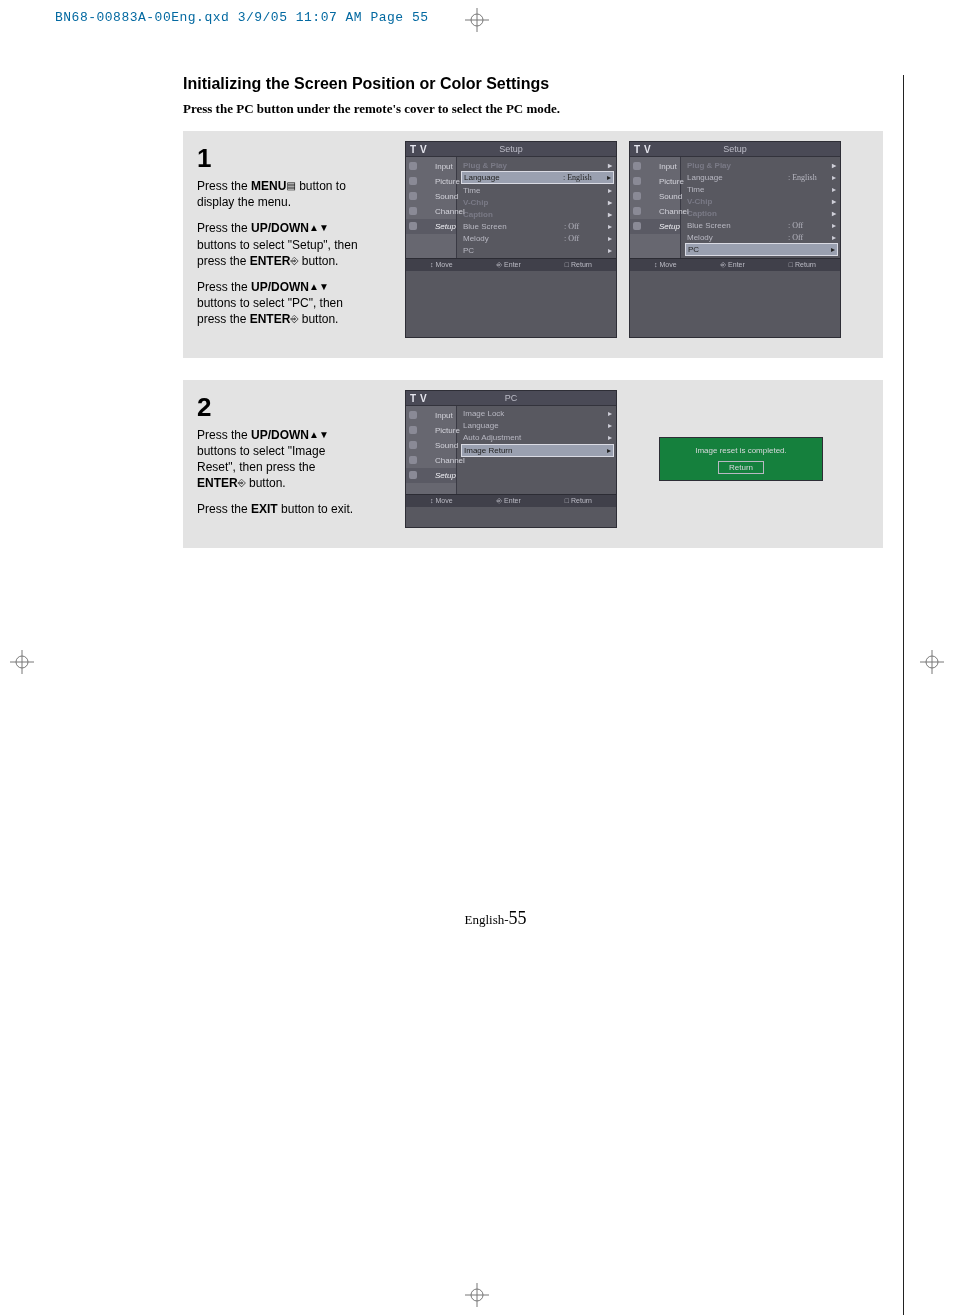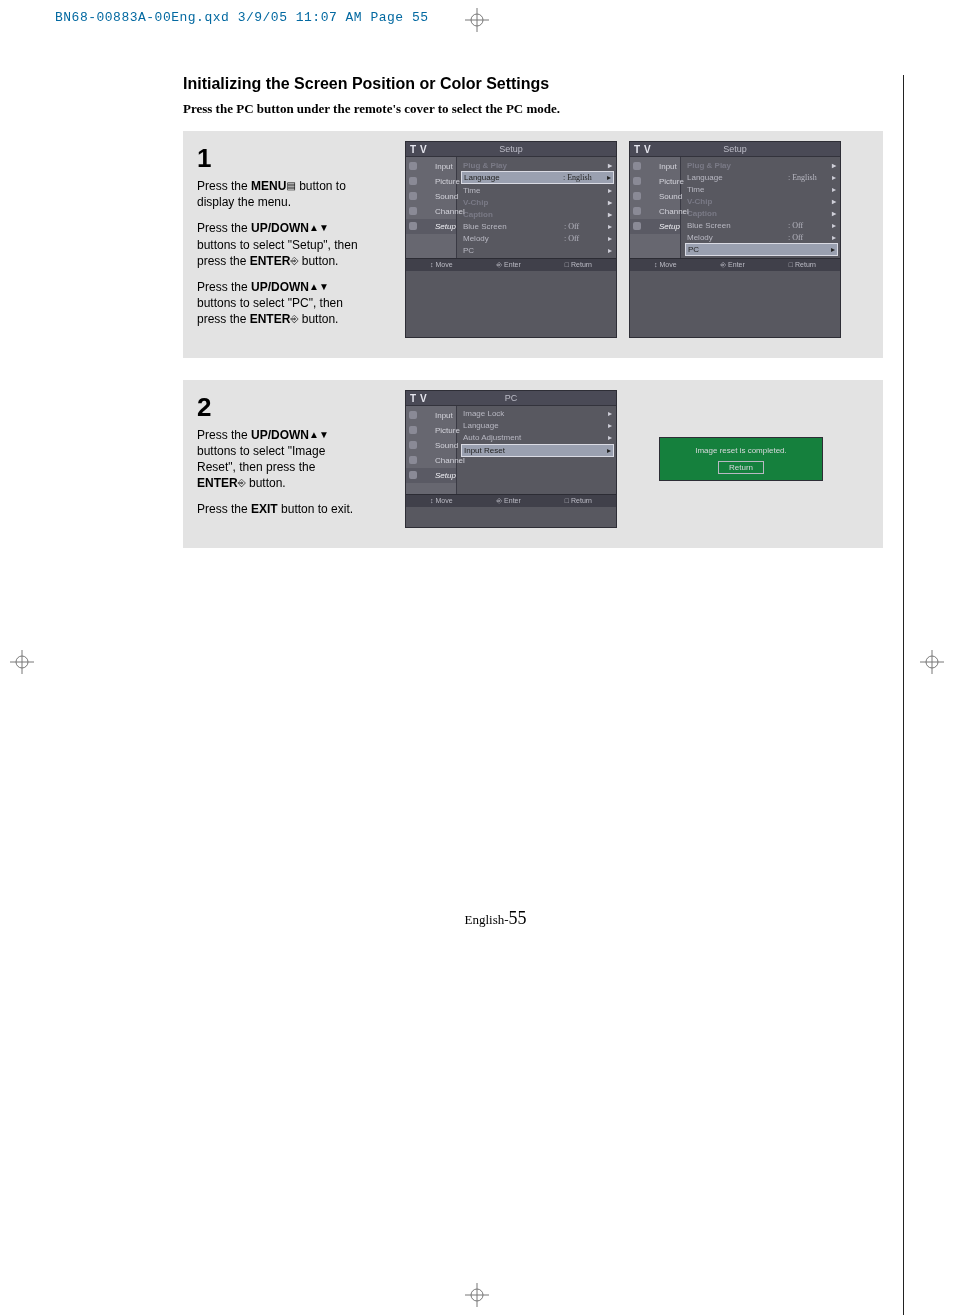--- a/index.html
+++ b/index.html
@@ -374,21 +374,21 @@
                 </div>
               <div class="osd-row">
                   <span class="lbl">Language</span>
                   <span class="arr">▸</span>
                 </div>
               <div class="osd-row">
                   <span class="lbl">Auto Adjustment</span>
                   <span class="arr">▸</span>
                 </div>
               <div class="osd-row hl">
-                  <span class="lbl">Input Reset</span>
+                  <span class="lbl">Image Return</span>
                   <span class="arr">▸</span>
                 </div>
             </div>
           </div>
           <div class="osd-footer">
             <span><span>↕</span> <span>Move</span></span>
             <span><span>⎆</span> <span>Enter</span></span>
             <span><span>□</span> <span>Return</span></span>
           </div>
         </div>

